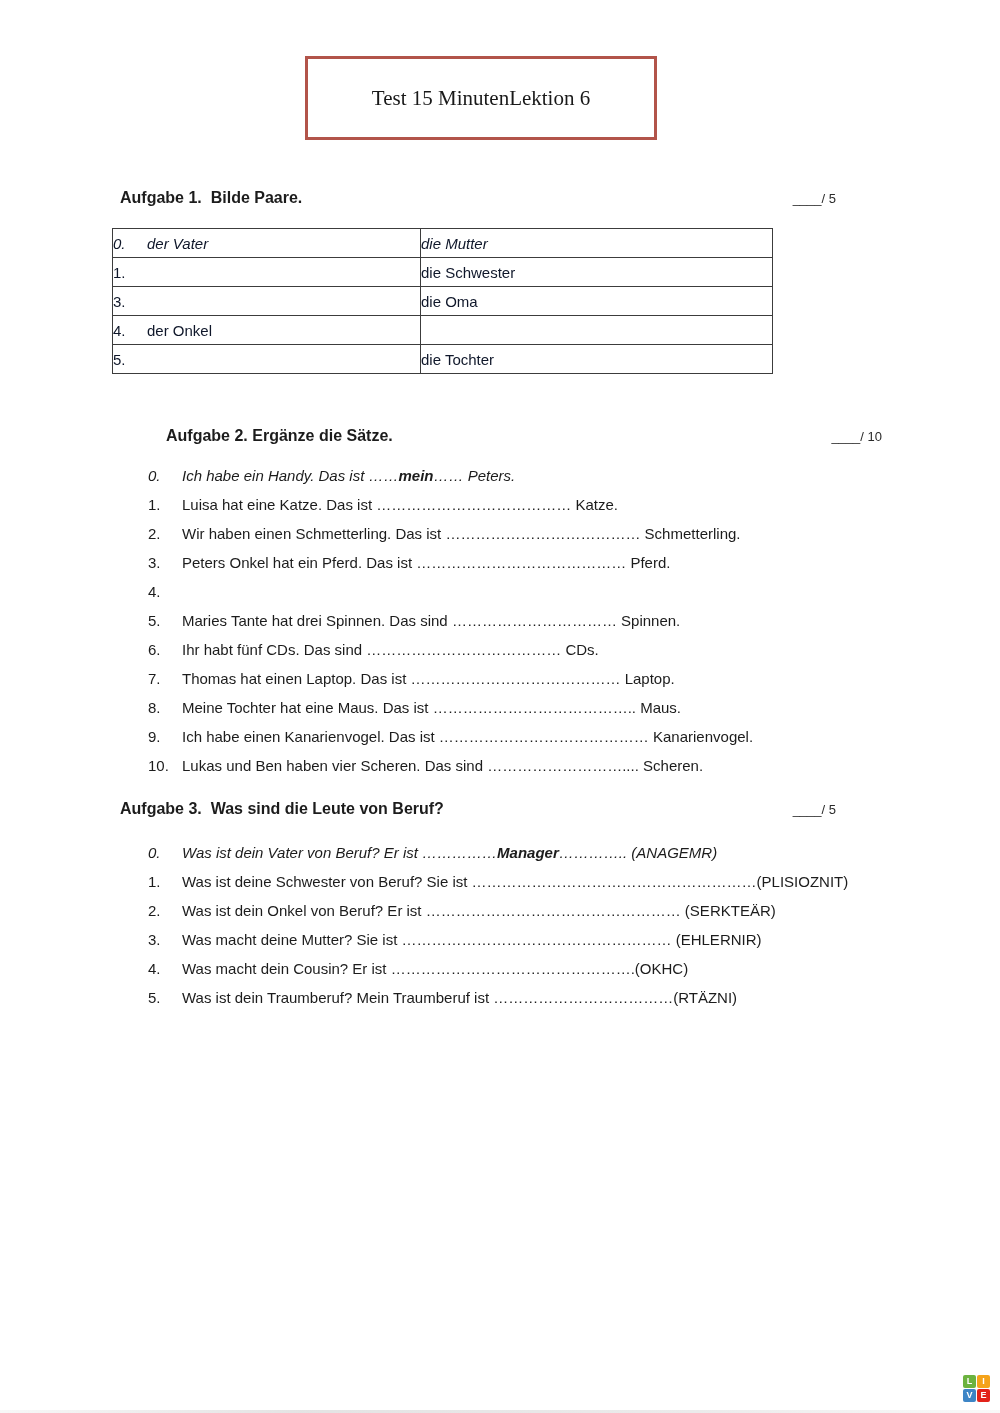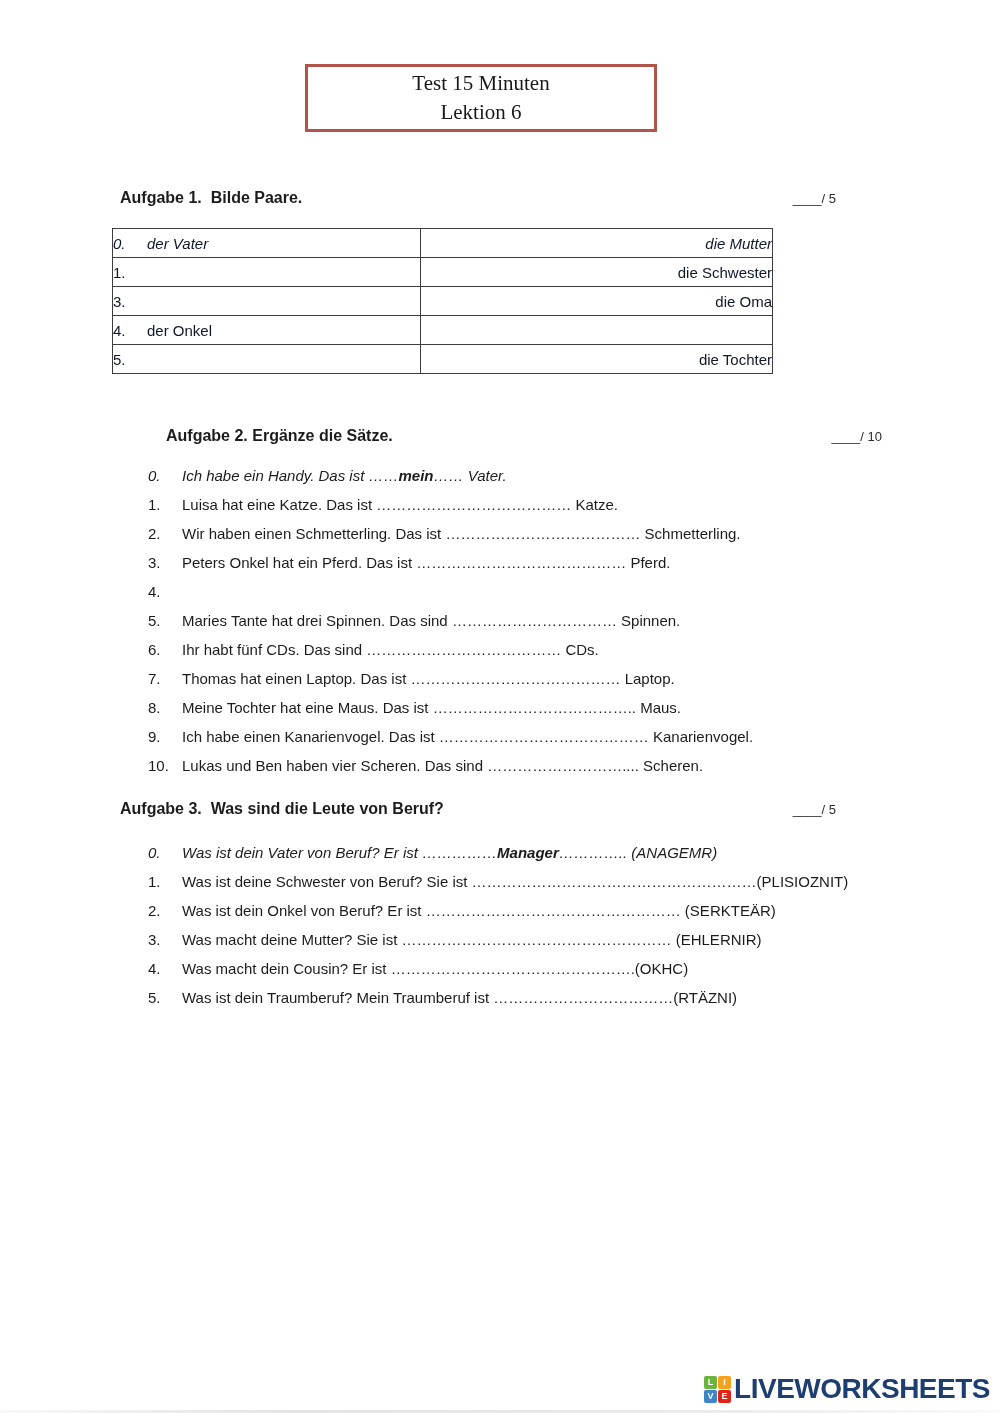--- a/index.html
+++ b/index.html
@@ -2,44 +2,44 @@
 <html><head>
 <meta charset="utf-8">
 <style>
   html,body{margin:0;padding:0;}
   body{
     width:1000px;height:1413px;position:relative;overflow:hidden;
     background:#ffffff;color:#1c1c1c;
     font-family:"Liberation Sans", sans-serif;font-size:15px;
   }
   .title-box{
-    position:absolute;left:305px;top:64px;width:352px;height:68px;
+    position:absolute;left:305px;top:56px;width:352px;height:84px;
     border:3px solid #b2544a;box-sizing:border-box;
-    display:flex;flex-direction:column;justify-content:center;align-items:center;
+    display:flex;flex-direction:row;justify-content:center;align-items:center;
     font-family:"Liberation Serif", serif;font-size:21px;line-height:29px;color:#191919;
   }
   .section-head{
     position:absolute;left:120px;width:716px;
     display:flex;justify-content:space-between;align-items:center;
     font-weight:bold;font-size:16px;white-space:pre-wrap;
   }
   #a1-head{top:189px;}
   #a2-head{top:427px;margin-left:46px;}
   #a3-head{top:800px;}
   .score{font-weight:normal;font-size:13px;color:#2a2a2a;}
   table.pairs{
     position:absolute;left:112px;top:228px;border-collapse:collapse;
     font-size:15px;color:#0f172a;
   }
   table.pairs td{
     border:1.5px solid #3c3c3c;height:29px;box-sizing:border-box;padding:0;
     vertical-align:middle;
   }
   td.lcell{width:308px;padding-left:36px;}
-  td.rcell{width:352px;padding-left:8px;text-align:right;}
+  td.rcell{width:352px;padding-left:8px;}
   .num{display:inline-block;width:34px;}
   .it{font-style:italic;}
   .list{position:absolute;left:120px;width:760px;}
   #a2-list{top:461px;}
   #a3-list{top:838px;}
   .item{height:29px;line-height:29px;display:flex;white-space:pre;}
   .inum{width:34px;margin-left:28px;flex:none;}
   .bseg{font-weight:bold;}
   .logo{
     position:absolute;top:1375px;right:10px;
@@ -104,21 +104,21 @@
   </table>
 
 <div class="section-head" id="a2-head">
   <span>Aufgabe 2. Ergänze die Sätze.</span>
   <span class="score">____/ 10</span>
 </div>
 
 <div class="list" id="a2-list">
   <div class="item it">
     <span class="inum">0.</span>
-    <span class="itext"><span>Ich habe ein Handy. Das ist ……</span><span class="bseg">mein</span><span>…… Vater.</span></span>
+    <span class="itext"><span>Ich habe ein Handy. Das ist ……</span><span class="bseg">mein</span><span>…… Peters.</span></span>
   </div>
   <div class="item">
     <span class="inum">1.</span>
     <span class="itext">Luisa hat eine Katze. Das ist ………………………………… Katze.</span>
   </div>
   <div class="item">
     <span class="inum">2.</span>
     <span class="itext">Wir haben einen Schmetterling. Das ist ………………………………… Schmetterling.</span>
   </div>
   <div class="item">
@@ -186,16 +186,15 @@
   </div>
 </div>
 
 <div class="logo">
   <span class="logo-grid">
     <span class="tile tile-l">L</span>
     <span class="tile tile-i">I</span>
     <span class="tile tile-v">V</span>
     <span class="tile tile-e">E</span>
   </span>
-  <span class="logo-text">LIVEWORKSHEETS</span>
 </div>
 
 <div class="scan-edge"></div>
 
 </body></html>

